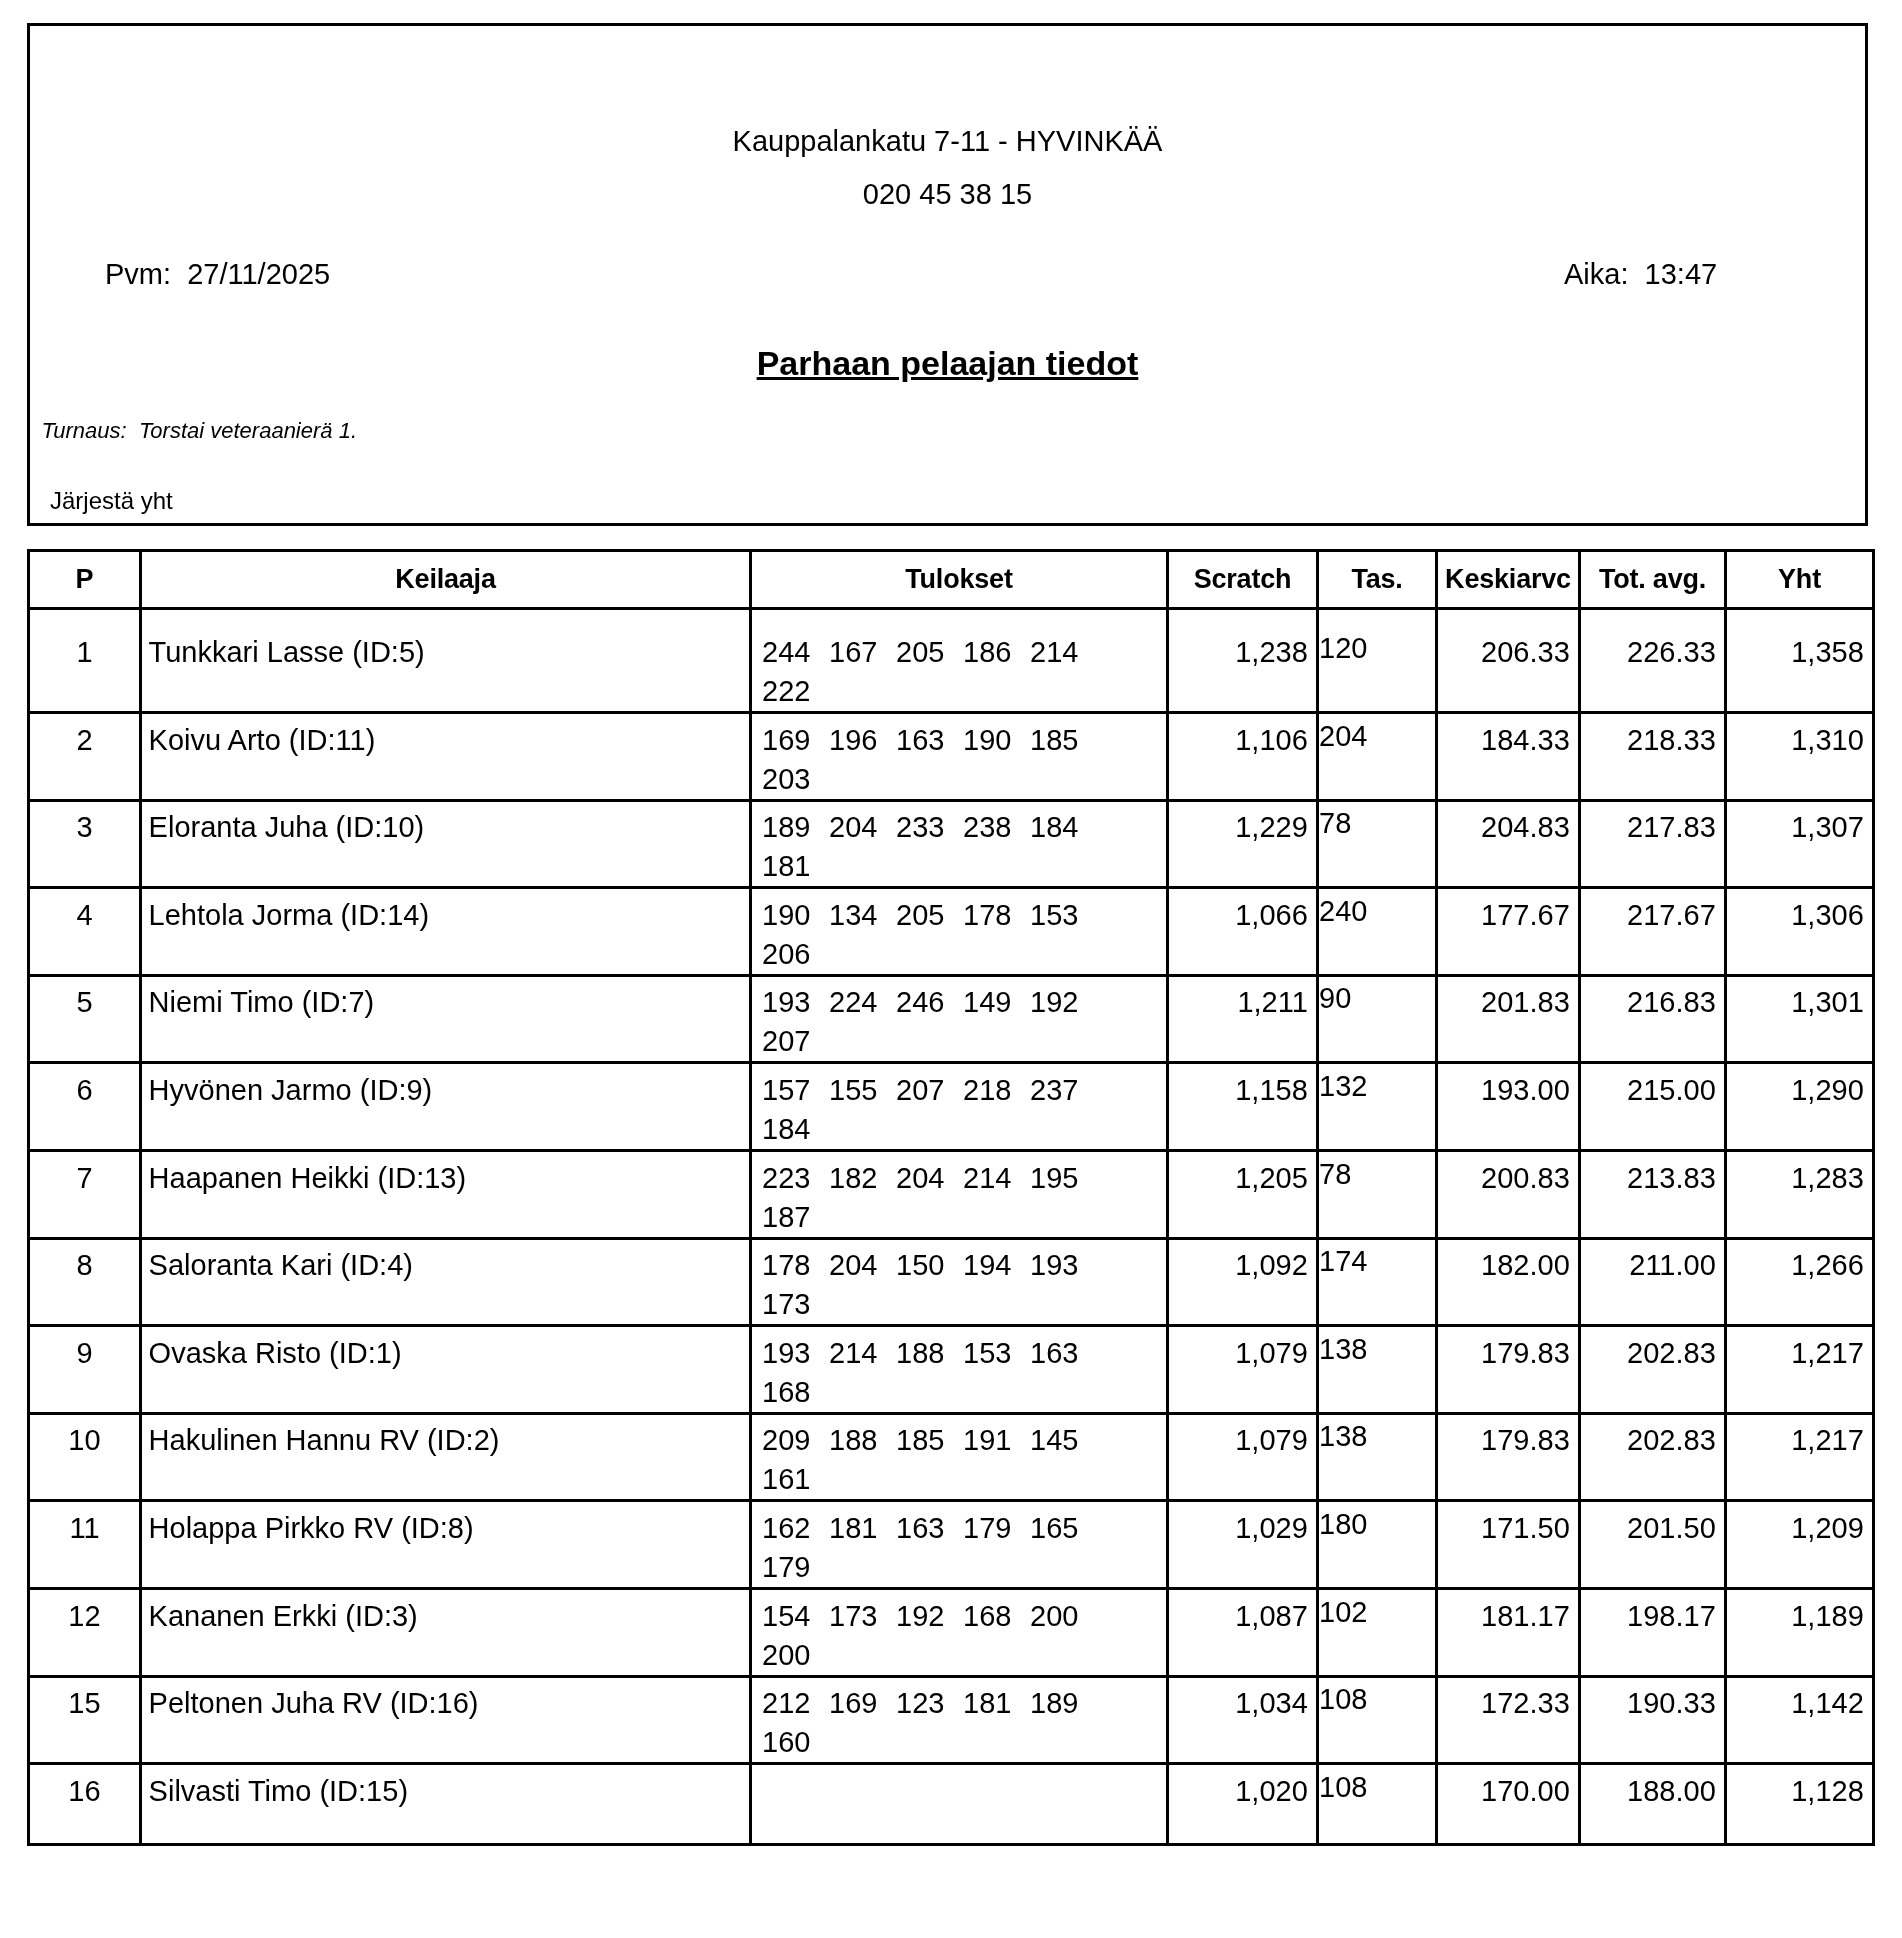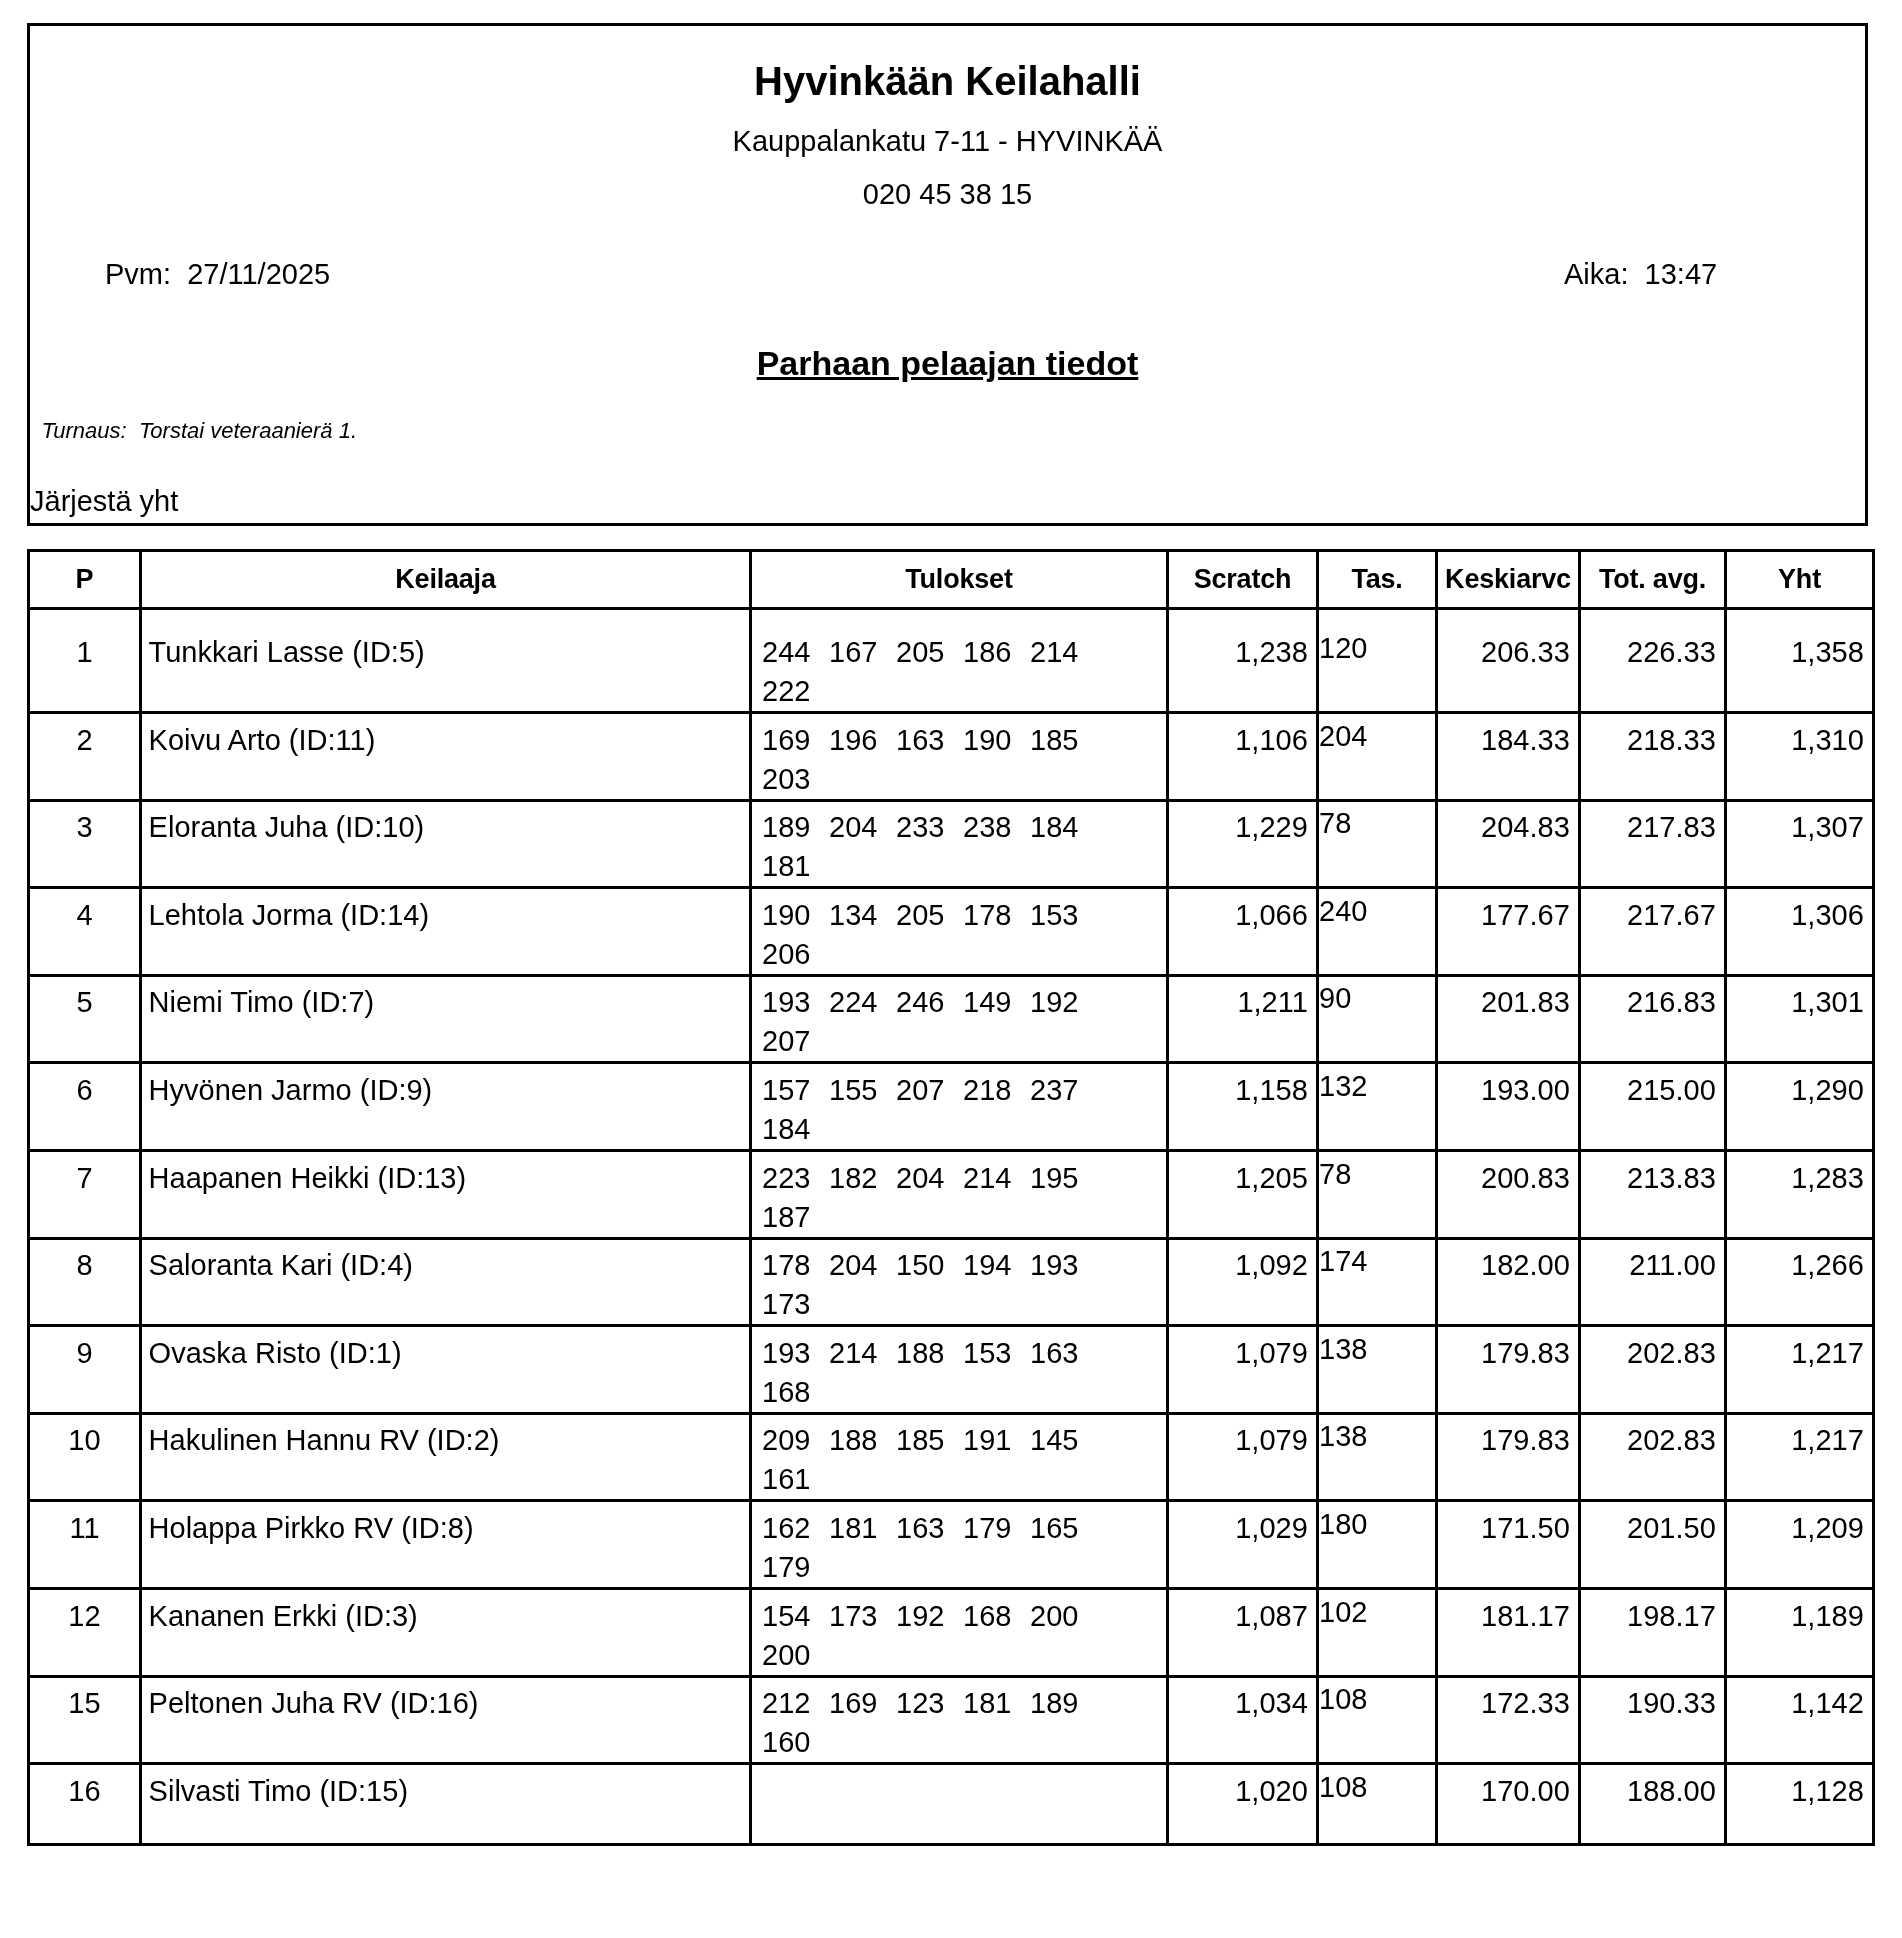--- a/index.html
+++ b/index.html
@@ -80,23 +80,23 @@
       position: absolute;
       left: 11.5px;
       top: 387px;
       font-size: 22px;
       line-height: 36px;
       white-space: pre;
       font-style: italic;
     }
     .hb-sort {
       position: absolute;
-      left: 0;
+      left: 20px;
       top: 459px;
-      font-size: 29px;
+      font-size: 24px;
       line-height: 36px;
       margin-top: -1.6px;
     }
 
     table.results {
       position: absolute;
       left: 27px;
       top: 549px;
       width: 1846px;
       border-collapse: collapse;
@@ -145,21 +145,20 @@
       text-align: left;
       padding-right: 6.6px !important;
       line-height: 30px !important;
     }
     th.h-avg { text-align: right; padding-left: 1.6px; }
   </style>
 </head>
 <body>
 
 <div class="header-box">
-  <div class="hb-title">Hyvinkään Keilahalli</div>
   <div class="hb-address">Kauppalankatu 7-11 - HYVINKÄÄ</div>
   <div class="hb-phone">020 45 38 15</div>
   <div class="hb-date"><span>Pvm:</span>&nbsp;&nbsp;<span>27/11/2025</span></div>
   <div class="hb-time"><span>Aika:</span>&nbsp;&nbsp;<span>13:47</span></div>
   <div class="hb-report">Parhaan pelaajan tiedot</div>
   <div class="hb-tournament"><span>Turnaus:</span>&nbsp;&nbsp;<span>Torstai veteraanierä 1.</span></div>
   <div class="hb-sort">Järjestä yht</div>
 </div>
 
 <table class="results">

